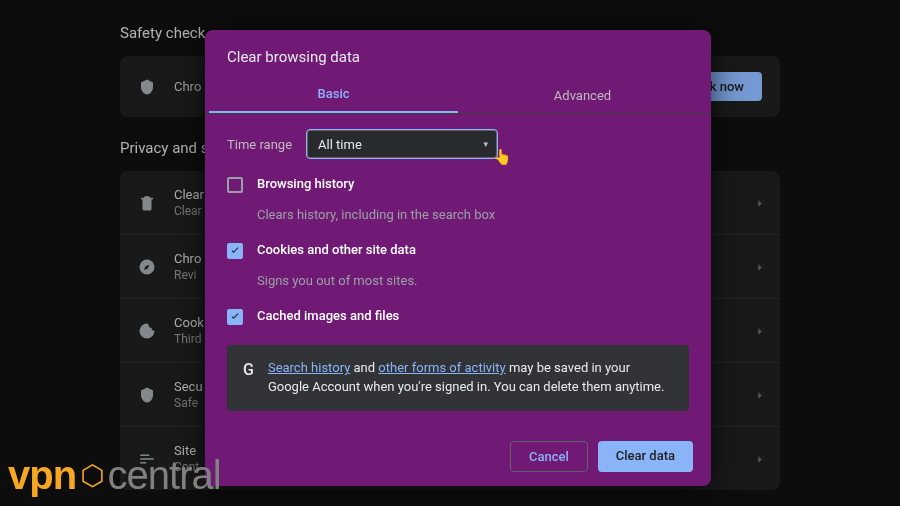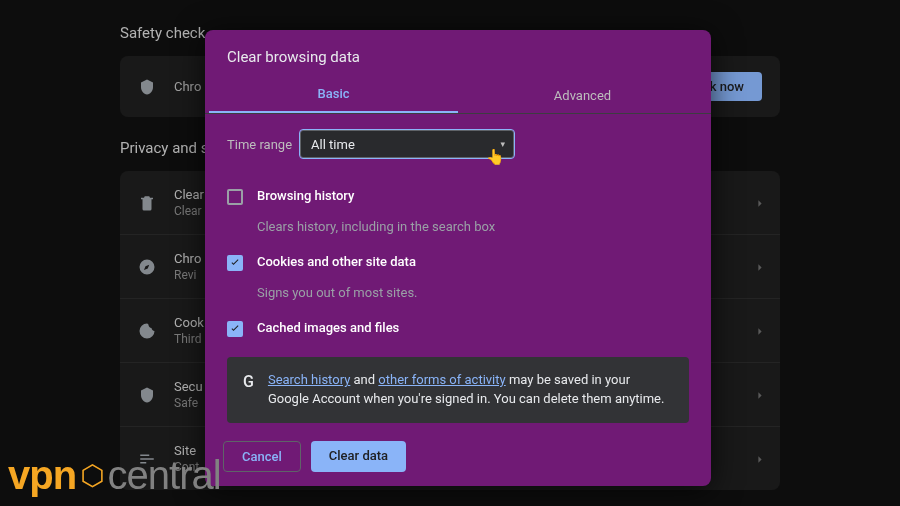--- a/index.html
+++ b/index.html
@@ -19,37 +19,37 @@
   .chev{position:absolute;right:16px;top:50%;transform:translateY(-50%);color:#6a6a6a}
   .chev svg{width:8px;height:8px;fill:currentColor}
   
   .modal{position:absolute;left:205px;top:30px;width:506px;height:456px;background:#701a75;border-radius:8px;box-shadow:0 4px 30px rgba(0,0,0,.7);padding:0 0 0 0;display:flex;flex-direction:column}
   .m-title{font-size:15px;color:#e8eaed;padding:18px 22px 14px 22px}
   .tabs{display:flex;align-items:flex-end;height:34px;padding:0 4px;border-bottom:1px solid #3c3d40}
   .tab{flex:1;text-align:center;font-size:13px;padding-bottom:10px;cursor:pointer}
   .tab.active{color:#8ab4f8;font-weight:500;border-bottom:2px solid #8ab4f8}
   .tab.inactive{color:#bdbdbd}
   .body{padding:16px 22px 0 22px;flex:1;overflow:auto}
-  .time-row{display:flex;align-items:center;gap:8px;margin-bottom:30px}
+  .time-row{display:flex;align-items:center;gap:15px;margin-bottom:18px}
   .time-label{color:#bdbdbd;font-size:13px}
-  .select{position:relative;width:214px;height:28px;border:1px solid #5f6368;border-radius:3px;display:flex;align-items:center;padding:0 10px;color:#e8eaed;font-size:13px;background:#292a2d;cursor:pointer;outline:1px solid #8ab4f8}
+  .select{position:relative;width:190px;height:28px;border:1px solid #5f6368;border-radius:3px;display:flex;align-items:center;padding:0 10px;color:#e8eaed;font-size:13px;background:#292a2d;cursor:pointer;outline:1px solid #8ab4f8}
   .select .tri{position:absolute;right:8px;top:50%;transform:translateY(-50%);font-size:9px;color:#bdbdbd}
   .cursor{position:absolute;left:185px;top:17px;font-size:15px;color:#fff;pointer-events:none}
   .opt{display:flex;align-items:flex-start;gap:14px;margin-bottom:20px}
   .chk{flex-shrink:0;width:16px;height:16px;border:2px solid #9aa0a6;border-radius:2px;margin-top:1px;cursor:pointer;display:flex;align-items:center;justify-content:center}
   .chk.on{background:#8ab4f8;border-color:#8ab4f8;color:#202124}
   .chk.on svg{width:12px;height:12px;fill:#202124}
   .opt-txt{display:flex;flex-direction:column;gap:16px}
   .opt-t{font-size:13px;font-weight:500;color:#fff}
   .opt-s{font-size:13px;color:#9aa0a6}
   .info{background:#323336;border-radius:4px;padding:14px 16px;display:flex;gap:14px;align-items:flex-start;margin-top:6px}
   .g-ico{font-weight:500;font-size:16px;color:#e8eaed;margin-top:1px}
   .info-txt{font-size:13px;line-height:1.45;color:#e8eaed}
   .info-txt a{color:#8ab4f8;text-decoration:underline;cursor:pointer}
-  .footer{display:flex;justify-content:flex-start;gap:10px;padding:14px 18px}
+  .footer{display:flex;justify-content:flex-end;gap:10px;padding:14px 18px}
   .btn{font-size:13px;font-weight:500;padding:7px 18px;border-radius:4px;cursor:pointer}
   .btn.secondary{border:1px solid #5f6368;color:#8ab4f8;background:transparent}
   .btn.primary{background:#8ab4f8;color:#202124}
   
   .wm{position:absolute;left:8px;bottom:8px;font-size:40px;font-weight:400;color:#818181;font-family:Arial,sans-serif;letter-spacing:-1px;display:flex;align-items:center}
   .wm .vpn{color:#f5a623;font-weight:700}
   .wm .shield{color:#f5a623;margin:0 4px;font-size:28px}
 </style>
 </head>
 <body>

